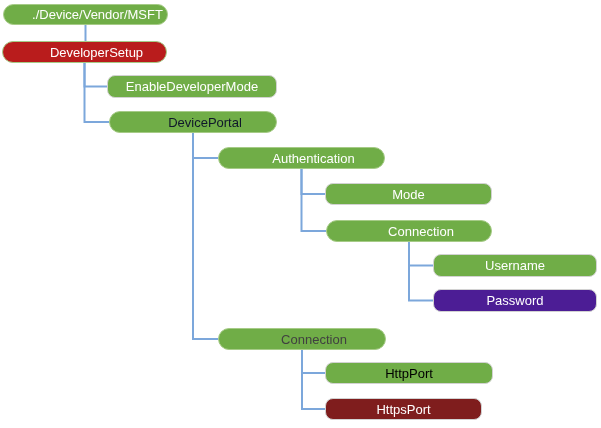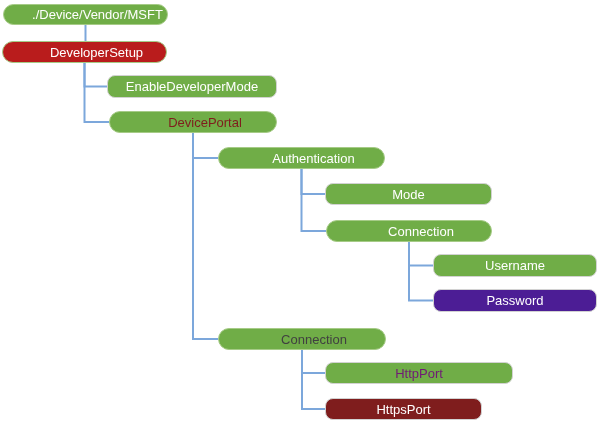--- a/index.html
+++ b/index.html
@@ -64,41 +64,41 @@
   <div id="nodes">
       <div class="node pill" style="left: 3px; top: 4px; width: 165px; height: 21px; background: rgb(112, 173, 71); border: 1px solid rgb(166, 203, 135); color: rgb(255, 255, 255);">
         <span class="node-label">./Device/Vendor/MSFT</span>
       </div>
       <div class="node pill" style="left: 2px; top: 41px; width: 165px; height: 22px; background: #b91c1c; border: 1px solid rgb(166, 203, 135); color: rgb(255, 255, 255);">
         <span class="node-label">DeveloperSetup</span>
       </div>
       <div class="node rect" style="left: 107px; top: 75px; width: 170px; height: 23px; background: rgb(112, 173, 71); border: 1px solid rgb(210, 210, 210); color: rgb(255, 255, 255);">
         <span class="node-label">EnableDeveloperMode</span>
       </div>
-      <div class="node pill" style="left: 109px; top: 111px; width: 168px; height: 22px; background: rgb(112, 173, 71); border: 1px solid rgb(166, 203, 135); color: #7f1d1d;">
+      <div class="node pill" style="left: 109px; top: 111px; width: 168px; height: 22px; background: rgb(112, 173, 71); border: 1px solid rgb(166, 203, 135); color: #0f172a;">
         <span class="node-label">DevicePortal</span>
       </div>
       <div class="node pill" style="left: 218px; top: 147px; width: 167px; height: 22px; background: rgb(112, 173, 71); border: 1px solid rgb(166, 203, 135); color: rgb(255, 255, 255);">
         <span class="node-label">Authentication</span>
       </div>
       <div class="node rect" style="left: 325px; top: 183px; width: 167px; height: 22px; background: rgb(112, 173, 71); border: 1px solid rgb(210, 210, 210); color: rgb(255, 255, 255);">
         <span class="node-label">Mode</span>
       </div>
       <div class="node pill" style="left: 326px; top: 220px; width: 166px; height: 22px; background: rgb(112, 173, 71); border: 1px solid rgb(166, 203, 135); color: rgb(255, 255, 255);">
         <span class="node-label">Connection</span>
       </div>
       <div class="node rect" style="left: 433px; top: 254px; width: 164px; height: 23px; background: rgb(112, 173, 71); border: 1px solid rgb(210, 210, 210); color: rgb(255, 255, 255);">
         <span class="node-label">Username</span>
       </div>
       <div class="node rect" style="left: 433px; top: 289px; width: 164px; height: 23px; background: #4c1d95; border: 1px solid rgb(210, 210, 210); color: rgb(255, 255, 255);">
         <span class="node-label">Password</span>
       </div>
       <div class="node pill" style="left: 218px; top: 328px; width: 168px; height: 22px; background: rgb(112, 173, 71); border: 1px solid rgb(166, 203, 135); color: #404040;">
         <span class="node-label">Connection</span>
       </div>
-      <div class="node rect" style="left: 325px; top: 362px; width: 188px; height: 22px; background: rgb(112, 173, 71); border: 1px solid rgb(210, 210, 210); color: #701a75;">
+      <div class="node rect" style="left: 325px; top: 362px; width: 168px; height: 22px; background: rgb(112, 173, 71); border: 1px solid rgb(210, 210, 210); color: #000000;">
         <span class="node-label">HttpPort</span>
       </div>
       <div class="node rect" style="left: 325px; top: 398px; width: 157px; height: 22px; background: #7f1d1d; border: 1px solid rgb(210, 210, 210); color: rgb(255, 255, 255);">
         <span class="node-label">HttpsPort</span>
       </div>
     </div>
 </div>
 
 </body></html>

